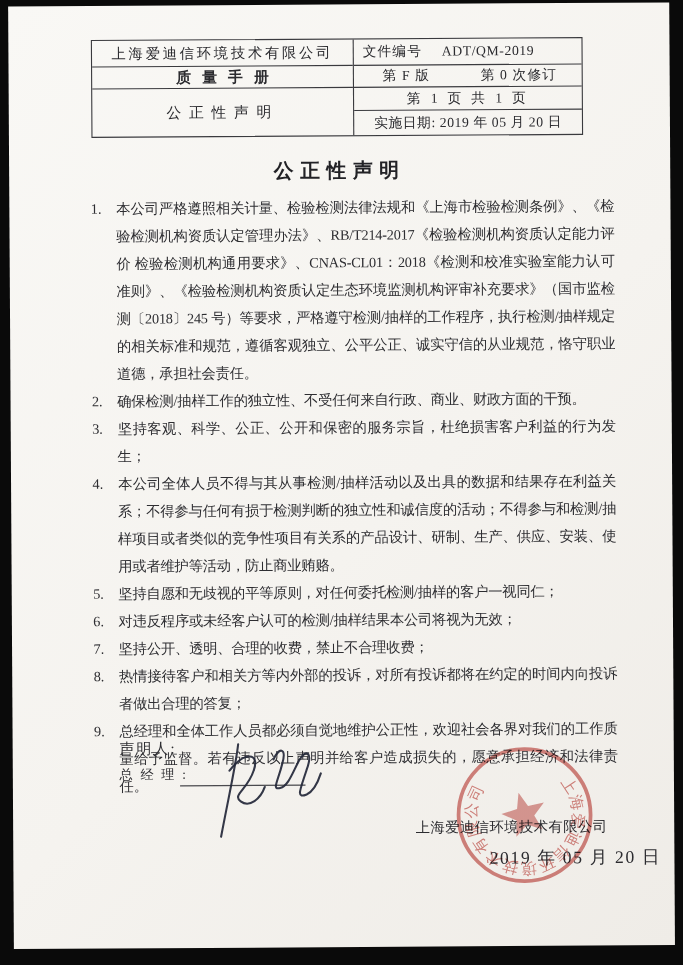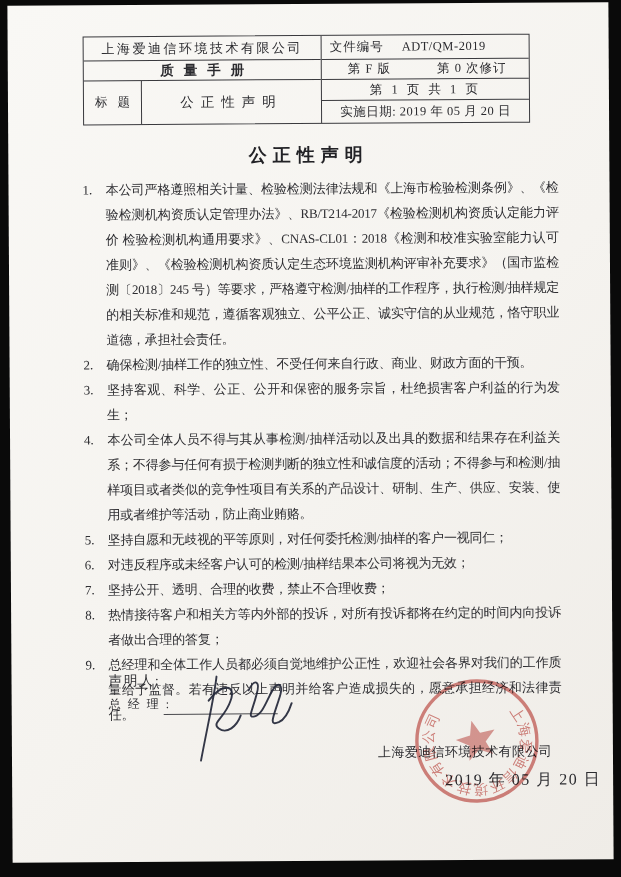--- a/index.html
+++ b/index.html
@@ -62,21 +62,20 @@
 </head>
 <body>
 
 <div class="paper">
 
   <div class="header-table">
     <div class="ht-left">
       <div class="cell company-cell">上海爱迪信环境技术有限公司</div>
       <div class="cell manual-cell">质量手册</div>
       <div class="title-row">
-        <div class="cell title-label-cell">标题</div>
         <div class="cell title-value-cell">公正性声明</div>
       </div>
     </div>
     <div class="ht-right">
       <div class="r-row r1">
         <span class="lbl">文件编号</span>
         <span class="val">ADT/QM-2019</span>
       </div>
       <div class="r-row r2">
         <span class="lbl">第 F 版</span>

